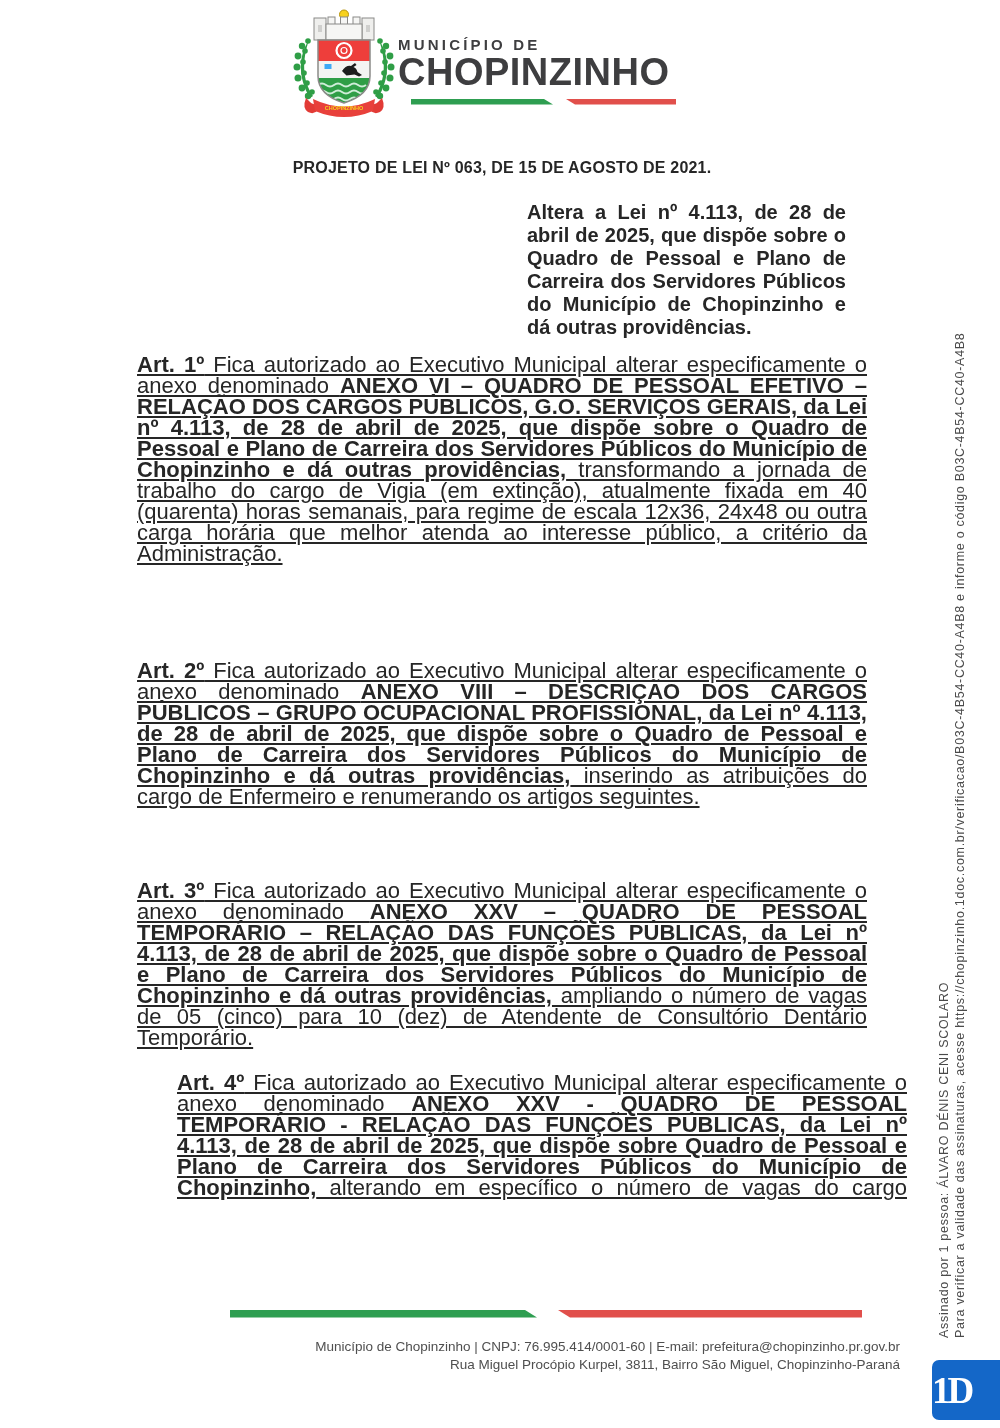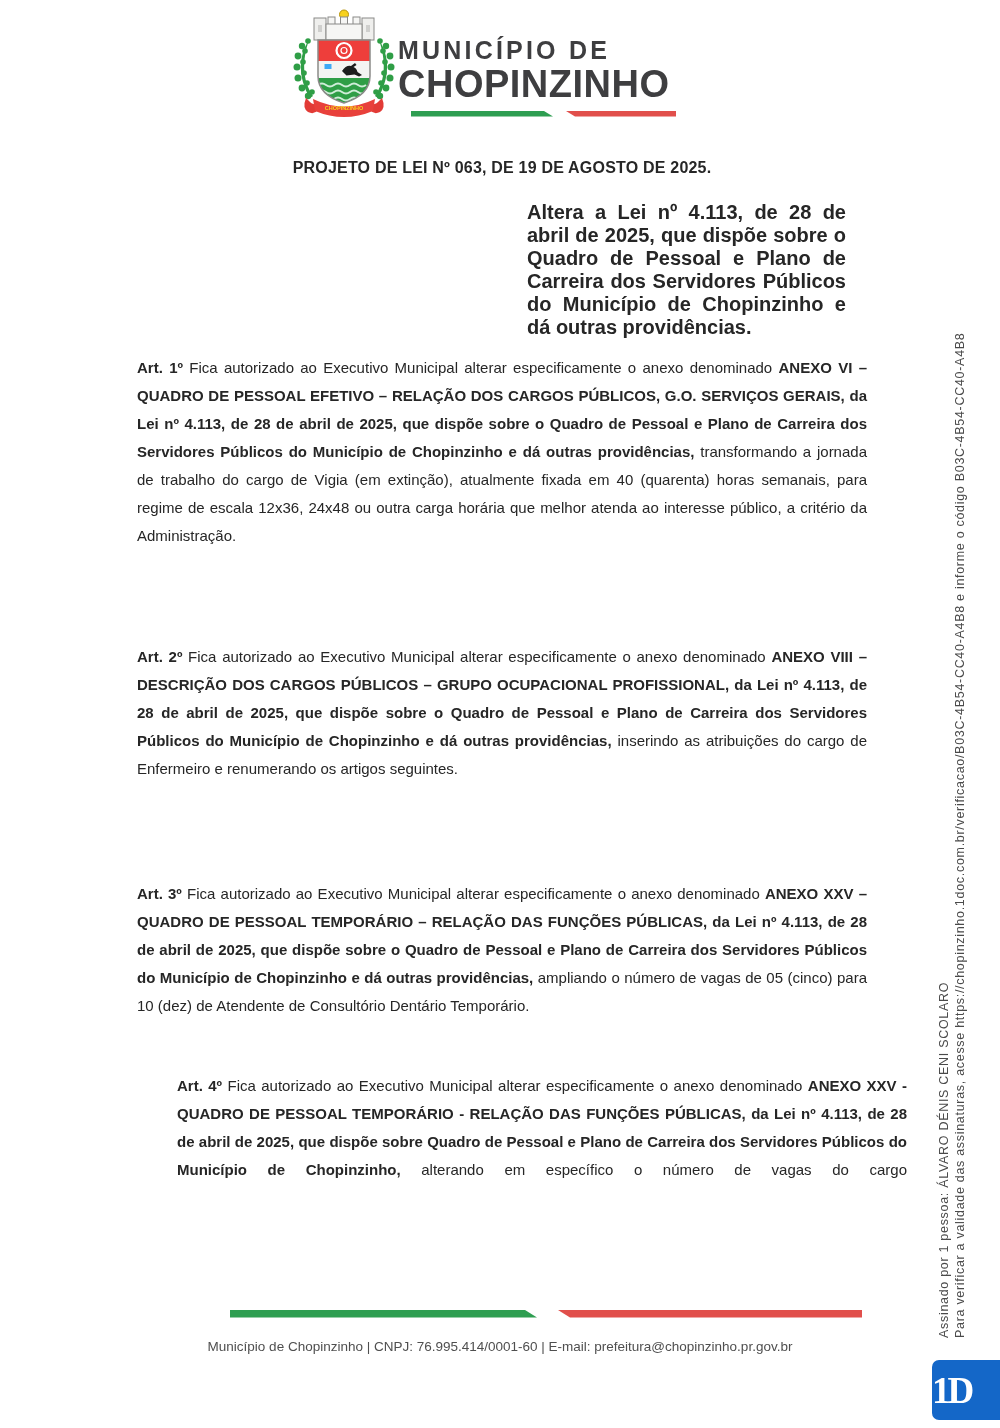--- a/index.html
+++ b/index.html
@@ -8,47 +8,47 @@
     --onedoc_blue:#1467C8;
   }
   *{margin:0;padding:0;box-sizing:border-box;}
   html,body{background:#ffffff;}
   body{font-family:"Liberation Sans", sans-serif;}
   .page{position:relative;width:1000px;height:1428px;background:#ffffff;overflow:hidden;}
 
   
   .crest{position:absolute;left:288px;top:4px;width:112px;height:118px;}
   .brand{position:absolute;left:398px;top:36px;}
-  .brand-top{font-size:25px;font-weight:700;letter-spacing:3.2px;color:var(--brand_text);}
+  .brand-top{font-size:15px;font-weight:700;letter-spacing:3.2px;color:var(--brand_text);}
   .brand-name{font-size:38px;font-weight:800;letter-spacing:0.5px;color:var(--brand_text);margin-top:-2px;}
   .brand-bars{display:flex;margin-top:5px;margin-left:13px;}
   .bar{height:5.5px;}
   .bar-green{width:142px;background:var(--brand_green);clip-path:polygon(0 0,calc(100% - 9px) 0,100% 100%,0 100%);}
   .bar-red{width:110px;background:var(--brand_red);margin-left:13px;clip-path:polygon(0 0,100% 0,100% 100%,9px 100%);}
 
   
   .doc-title{position:absolute;left:137px;top:159px;width:730px;text-align:center;
     font-size:16px;font-weight:700;color:var(--body_text);letter-spacing:0.2px;}
   .epigraph{position:absolute;left:527px;top:201px;width:319px;font-size:20px;font-weight:700;
     line-height:23px;color:var(--body_text);text-align:justify;text-align-last:left;}
-  .article{position:absolute;left:137px;width:730px;font-size:15px;line-height:28px;
-    color:var(--body_text);text-align:justify;text-align-last:left;}
+  .article{position:absolute;left:137px;width:730px;font-size:22px;line-height:21px;
+    color:var(--body_text);text-align:justify;text-align-last:left;text-decoration:underline;}
   .article.justify-last{text-align-last:justify;}
   #article-1{top:354px;}
-  #article-2{top:643px;}
+  #article-2{top:660px;}
   #article-3{top:880px;}
   #article-4{top:1072px;margin-left:40px;}
 
   
   .footer-bar{position:absolute;top:1310px;height:7.5px;}
   .footer-bar-green{left:230px;width:307px;background:var(--brand_green);
     clip-path:polygon(0 0,calc(100% - 12px) 0,100% 100%,0 100%);}
   .footer-bar-red{left:558px;width:304px;background:var(--brand_red);
     clip-path:polygon(0 0,100% 0,100% 100%,12px 100%);}
-  .footer-text{position:absolute;left:100px;top:1338px;width:800px;text-align:center;
+  .footer-text{position:absolute;left:100px;top:1338px;width:800px;text-align:right;
     font-size:13.5px;line-height:17.5px;color:var(--footer_text);}
 
   
   .signature-sidebar{position:absolute;left:936px;top:1338px;transform:rotate(-90deg);
     transform-origin:0 0;white-space:nowrap;font-size:12.5px;letter-spacing:0.7px;
     line-height:16px;color:var(--sidebar_text);}
   .onedoc-logo{position:absolute;left:932px;top:1360px;width:80px;height:60px;
     background:var(--onedoc_blue);border-radius:7px;display:flex;align-items:center;
     justify-content:flex-start;color:#ffffff;font-size:37px;font-weight:800;letter-spacing:-3px;
     padding-right:3px;font-family:Liberation Serif, serif;}
@@ -133,33 +133,34 @@
 
   <div class="brand">
     <div class="brand-top">MUNICÍPIO DE</div>
     <div class="brand-name">CHOPINZINHO</div>
     <div class="brand-bars">
       <div class="bar bar-green"></div>
       <div class="bar bar-red"></div>
     </div>
   </div>
 
-  <div class="doc-title">PROJETO DE LEI Nº 063, DE 19 DE AGOSTO DE 2025.</div>
+  <div class="doc-title">PROJETO DE LEI Nº 063, DE 15 DE AGOSTO DE 2021.</div>
 
   <div class="epigraph">Altera a Lei nº 4.113, de 28 de abril de 2025, que dispõe sobre o Quadro de Pessoal e Plano de Carreira dos Servidores Públicos do Município de Chopinzinho e dá outras providências.</div>
 
   <p class="article" id="article-1"><span style="font-weight: 700;">Art. 1º</span><span> Fica autorizado ao Executivo Municipal alterar especificamente o anexo denominado </span><span style="font-weight: 700;">ANEXO VI – QUADRO DE PESSOAL EFETIVO – RELAÇÃO DOS CARGOS PÚBLICOS, G.O. SERVIÇOS GERAIS, da Lei nº 4.113, de 28 de abril de 2025, que dispõe sobre o Quadro de Pessoal e Plano de Carreira dos Servidores Públicos do Município de Chopinzinho e dá outras providências,</span><span> transformando a jornada de trabalho do cargo de Vigia (em extinção), atualmente fixada em 40 (quarenta) horas semanais, para regime de escala 12x36, 24x48 ou outra carga horária que melhor atenda ao interesse público, a critério da Administração.</span></p>
   <p class="article" id="article-2"><span style="font-weight: 700;">Art. 2º</span><span> Fica autorizado ao Executivo Municipal alterar especificamente o anexo denominado </span><span style="font-weight: 700;">ANEXO VIII – DESCRIÇÃO DOS CARGOS PÚBLICOS – GRUPO OCUPACIONAL PROFISSIONAL, da Lei nº 4.113, de 28 de abril de 2025, que dispõe sobre o Quadro de Pessoal e Plano de Carreira dos Servidores Públicos do Município de Chopinzinho e dá outras providências,</span><span> inserindo as atribuições do cargo de Enfermeiro e renumerando os artigos seguintes.</span></p>
   <p class="article" id="article-3"><span style="font-weight: 700;">Art. 3º</span><span> Fica autorizado ao Executivo Municipal alterar especificamente o anexo denominado </span><span style="font-weight: 700;">ANEXO XXV – QUADRO DE PESSOAL TEMPORÁRIO – RELAÇÃO DAS FUNÇÕES PÚBLICAS, da Lei nº 4.113, de 28 de abril de 2025, que dispõe sobre o Quadro de Pessoal e Plano de Carreira dos Servidores Públicos do Município de Chopinzinho e dá outras providências,</span><span> ampliando o número de vagas de 05 (cinco) para 10 (dez) de Atendente de Consultório Dentário Temporário.</span></p>
   <p class="article justify-last" id="article-4"><span style="font-weight: 700;">Art. 4º</span><span> Fica autorizado ao Executivo Municipal alterar especificamente o anexo denominado </span><span style="font-weight: 700;">ANEXO XXV - QUADRO DE PESSOAL TEMPORÁRIO - RELAÇÃO DAS FUNÇÕES PÚBLICAS, da Lei nº 4.113, de 28 de abril de 2025, que dispõe sobre Quadro de Pessoal e Plano de Carreira dos Servidores Públicos do Município de Chopinzinho,</span><span> alterando em específico o número de vagas do cargo</span></p>
 
   <div class="footer-bar footer-bar-green"></div>
   <div class="footer-bar footer-bar-red"></div>
   <div class="footer-text">
     <div>Município de Chopinzinho | CNPJ: 76.995.414/0001-60 | E-mail: prefeitura@chopinzinho.pr.gov.br</div>
+    <div>Rua Miguel Procópio Kurpel, 3811, Bairro São Miguel, Chopinzinho-Paraná</div>
   </div>
 
   <div class="signature-sidebar">
     <div>Assinado por 1 pessoa: ÁLVARO DÉNIS CENI SCOLARO</div>
     <div>Para verificar a validade das assinaturas, acesse https://chopinzinho.1doc.com.br/verificacao/B03C-4B54-CC40-A4B8 e informe o código B03C-4B54-CC40-A4B8</div>
   </div>
 
   <div class="onedoc-logo">
     <span>1D</span>
   </div>

